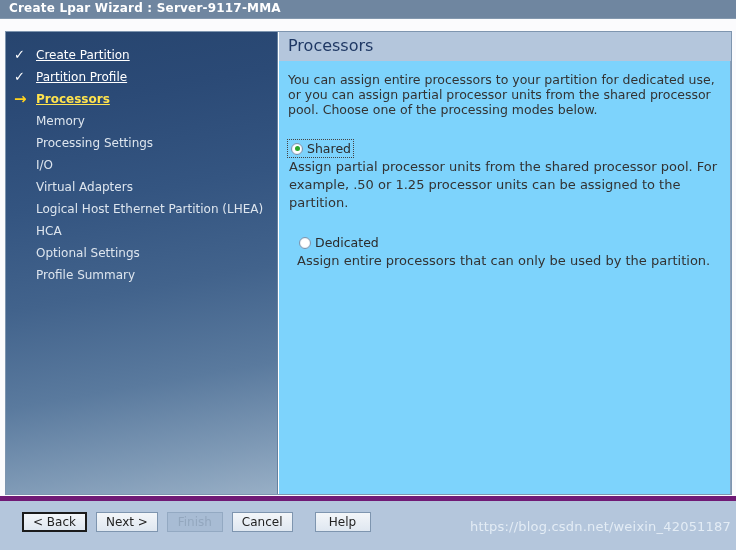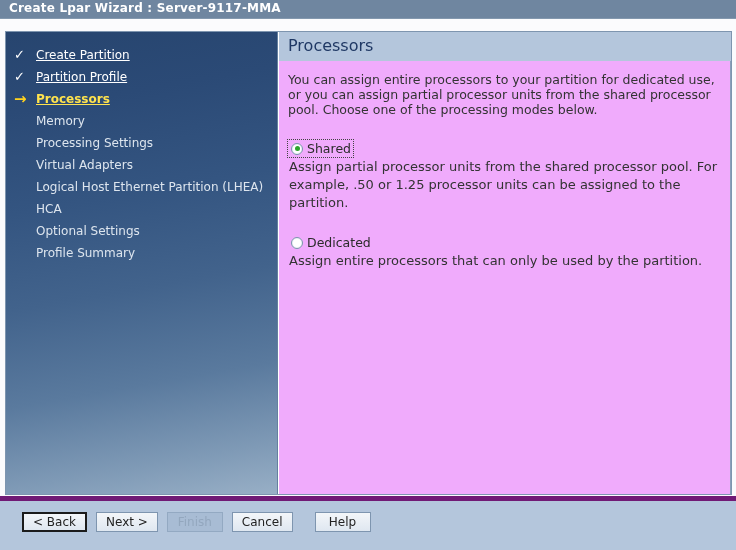--- a/index.html
+++ b/index.html
@@ -154,35 +154,36 @@
     white-space: nowrap;
   }
   .content-body {
     position: absolute;
     left: 0;
     top: 29px;
     width: 452px;
     height: 433px;
     box-sizing: border-box;
     padding: 11px 8px 0 9px;
-    background: #f0abfc;
+    background: #7dd3fc;
     border-right: 1px solid #8aa0ba;
   }
   .intro {
     font-size: 12.5px;
     color: #333333;
     line-height: 15px;
     width: 435px;
   }
 
   .option-block {
     margin-top: 23px;
   }
   .option-block.second {
     margin-top: 22px;
+    margin-left: 8px;
   }
   .radio-row {
     display: flex;
     align-items: center;
     height: 17px;
     width: max-content;
     padding: 1px 2px 1px 3px;
     box-sizing: border-box;
   }
   .radio-row.focused {
@@ -298,20 +299,21 @@
   </div>
 
   <div class="wizard-frame">
 
     <div class="sidebar" id="sidebar">
         <div class="nav-item done"><span class="marker check">✓</span><span class="nav-label">Create Partition</span></div>
         <div class="nav-item done"><span class="marker check">✓</span><span class="nav-label">Partition Profile</span></div>
         <div class="nav-item current"><span class="marker arrow">→</span><span class="nav-label">Processors</span></div>
         <div class="nav-item pending"><span class="nav-label">Memory</span></div>
         <div class="nav-item pending"><span class="nav-label">Processing Settings</span></div>
+        <div class="nav-item pending"><span class="nav-label">I/O</span></div>
         <div class="nav-item pending"><span class="nav-label">Virtual Adapters</span></div>
         <div class="nav-item pending"><span class="nav-label">Logical Host Ethernet Partition (LHEA)</span></div>
         <div class="nav-item pending"><span class="nav-label">HCA</span></div>
         <div class="nav-item pending"><span class="nav-label">Optional Settings</span></div>
         <div class="nav-item pending"><span class="nav-label">Profile Summary</span></div>
       </div>
 
     <div class="content">
       <div class="content-header">
         <div class="content-header-text">Processors</div>
@@ -340,15 +342,16 @@
   </div>
 
   <div class="footer">
     <div class="btn-row" id="btnrow">
         <div class="btn default">&lt; Back</div>
         <div class="btn">Next &gt;</div>
         <div class="btn disabled">Finish</div>
         <div class="btn">Cancel</div>
         <div class="btn gap">Help</div>
       </div>
+    <div class="watermark">https://blog.csdn.net/weixin_42051187</div>
   </div>
 
 </div>
 
 </body></html>

